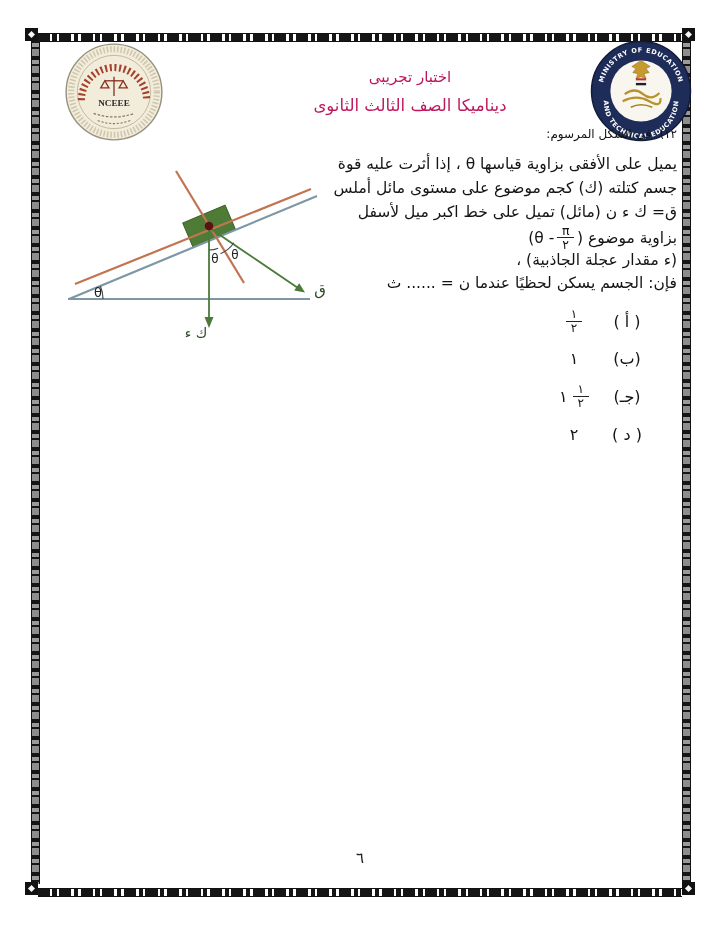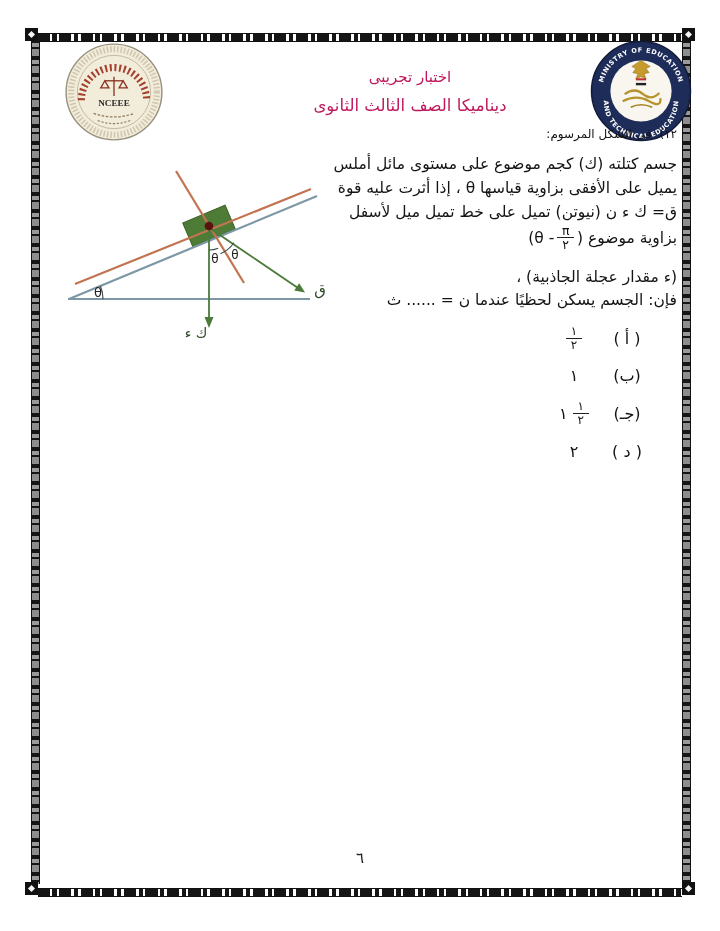--- a/index.html
+++ b/index.html
@@ -48,21 +48,21 @@
     position:absolute;top:127px;right:43px;width:348px;
     direction:rtl;text-align:right;
   }
   .qnum-line{font-size:12px;white-space:nowrap;margin-bottom:11px;}
   .qnum-line .qn{margin-left:8px;}
   .qline{font-size:15.5px;line-height:24px;white-space:nowrap;}
   .qline-flex{display:flex;direction:rtl;align-items:center;gap:5px;}
   .ltr-math{direction:ltr;unicode-bidi:isolate;display:inline-flex;align-items:center;gap:3px;}
   .frac{display:inline-flex;flex-direction:column;align-items:center;line-height:1.05;font-size:12.5px;vertical-align:middle;}
   .frac .den{border-top:1.2px solid #222;padding:0 5px;}
-  .gravity-note{margin-top:17px;font-size:15.5px;white-space:nowrap;}
+  .gravity-note{font-size:15.5px;white-space:nowrap;}
   .stem{margin-top:5px;font-size:15.5px;white-space:nowrap;}
 
   
   .options{margin-top:16px;}
   .opt{display:flex;direction:rtl;align-items:center;gap:18px;padding-right:32px;font-size:16px;}
   .opt + .opt{margin-top:15px;}
   .opt-label{min-width:36px;text-align:center;}
   .opt-value{min-width:34px;text-align:center;display:inline-flex;justify-content:center;align-items:center;}
   .mixed{display:inline-flex;direction:rtl;align-items:center;gap:5px;}
   .opt .frac{font-size:12px;}
@@ -164,23 +164,23 @@
   <text x="187" y="121" text-anchor="middle" font-size="12" fill="#222">θ</text>
   <text x="272" y="157" text-anchor="middle" font-size="15" fill="#2f4a28">ق</text>
   <text x="148" y="200" text-anchor="middle" font-size="14" fill="#2f4a28">ك ء</text>
 </svg>
 
 <div class="qcol">
   <div class="qnum-line">
     <span class="qn">١٢)</span><span>فى الشكل المرسوم:</span>
   </div>
 
+  <div class="qline">يميل على الأفقى بزاوية قياسها θ ، إذا أثرت عليه قوة</div>
   <div class="qline">جسم كتلته (ك) كجم موضوع على مستوى مائل أملس</div>
-  <div class="qline">يميل على الأفقى بزاوية قياسها θ ، إذا أثرت عليه قوة</div>
-  <div class="qline">ق= ك ء ن (نيوتن) تميل على خط تميل ميل لأسفل</div>
+  <div class="qline">ق= ك ء ن (مائل) تميل على خط اكبر ميل لأسفل</div>
 
   <div class="qline qline-flex">
     <span>بزاوية موضوع</span>
     <span class="ltr-math">
       <span>(θ -</span>
       <span class="frac">
         <span class="num">π</span>
         <span class="den">٢</span>
       </span>
       <span>)</span>

